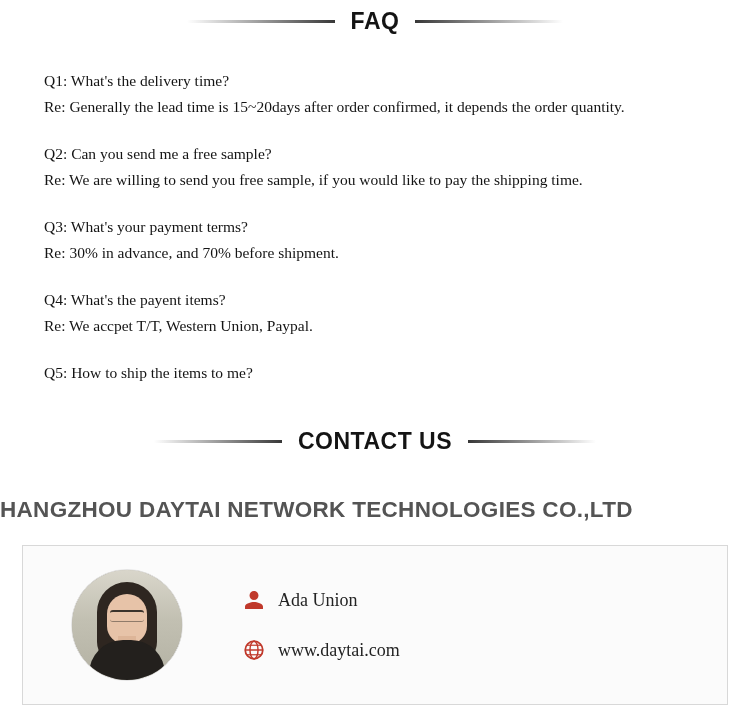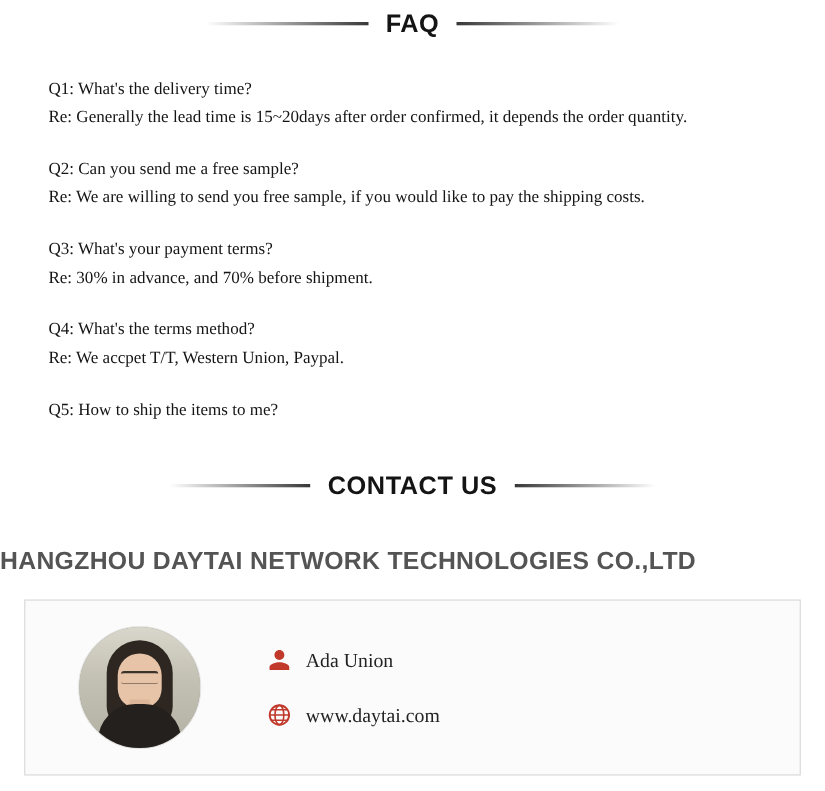--- a/index.html
+++ b/index.html
@@ -204,30 +204,30 @@
 
   <div class="faq-list">
 
     <div class="faq-item">
       <div class="faq-q">Q1: What's the delivery time?</div>
       <div class="faq-a">Re:  Generally the lead time is 15~20days after order confirmed, it depends the order quantity.</div>
     </div>
 
     <div class="faq-item">
       <div class="faq-q">Q2: Can you send me a free sample?</div>
-      <div class="faq-a">Re:  We are willing to send you free sample, if you would like to pay the shipping costs.</div>
+      <div class="faq-a">Re:  We are willing to send you free sample, if you would like to pay the shipping time.</div>
     </div>
 
     <div class="faq-item">
       <div class="faq-q">Q3: What's your payment terms?</div>
       <div class="faq-a">Re:  30% in advance, and 70% before shipment.</div>
     </div>
 
     <div class="faq-item">
-      <div class="faq-q">Q4: What's the terms method?</div>
+      <div class="faq-q">Q4: What's the payent items?</div>
       <div class="faq-a">Re:  We accpet T/T, Western Union, Paypal.</div>
     </div>
 
     <div class="faq-item">
       <div class="faq-q">Q5: How to ship the items to me?</div>
     </div>
 
   </div>
 
   <div class="contact-wrap">

